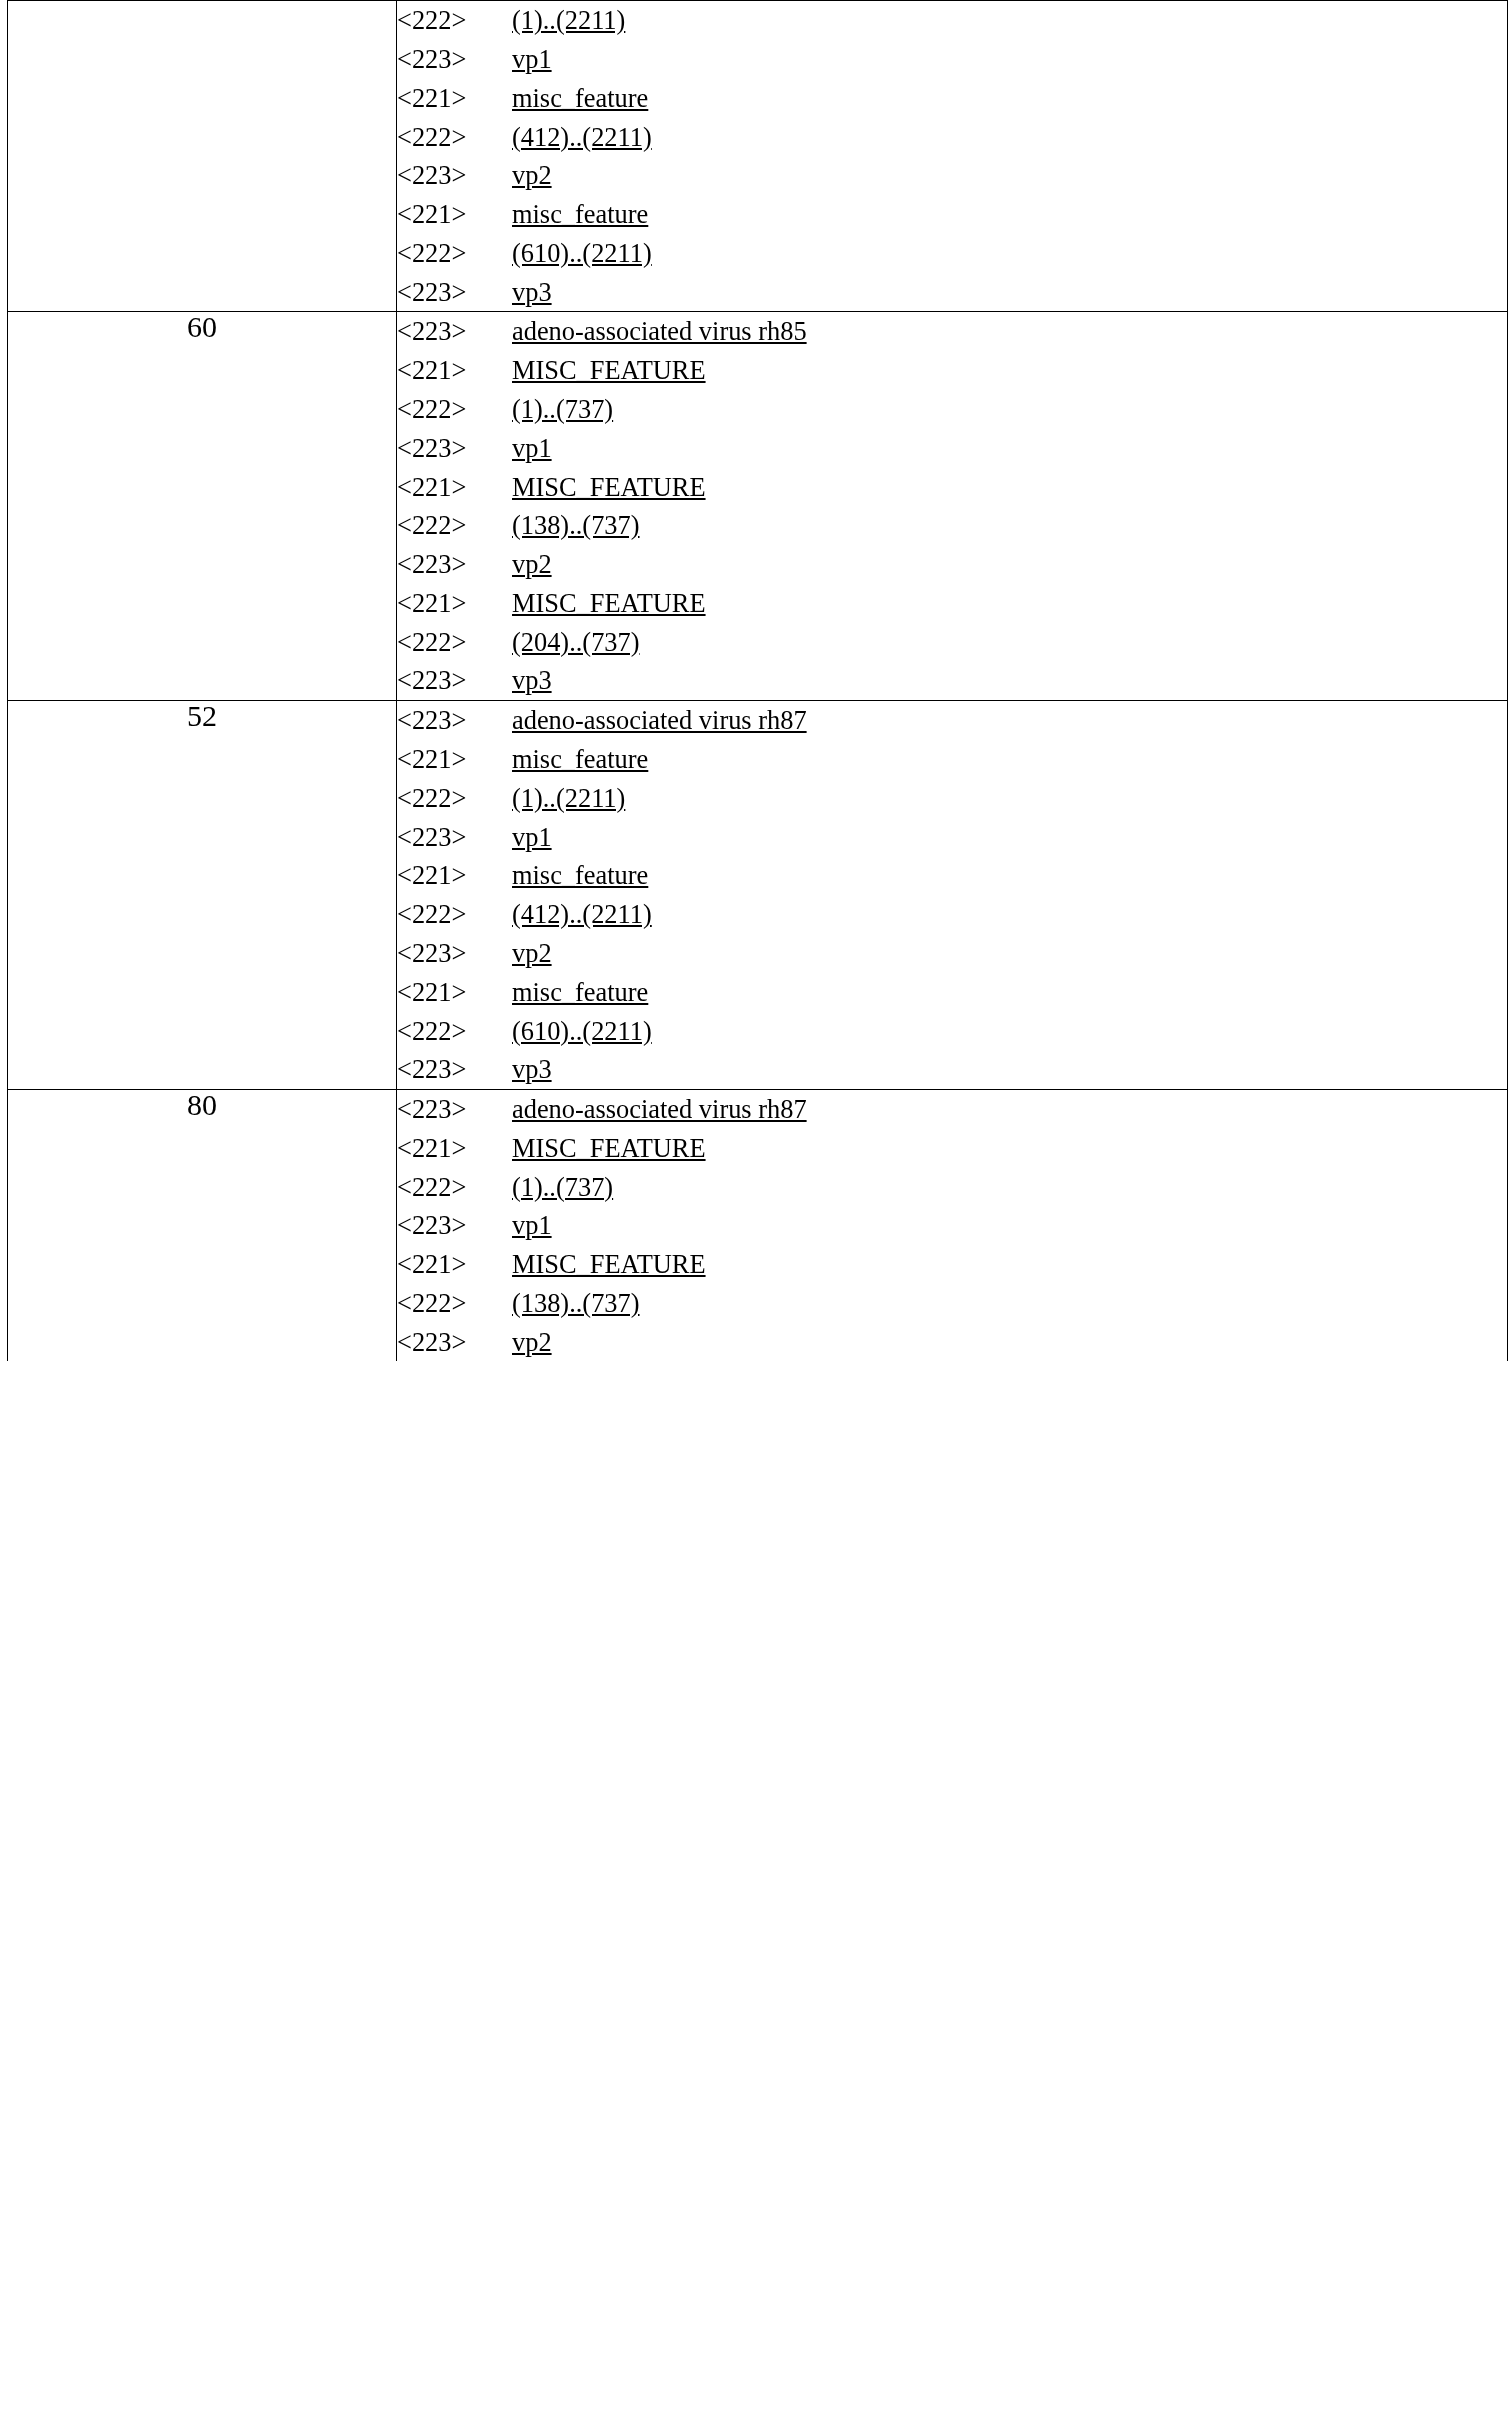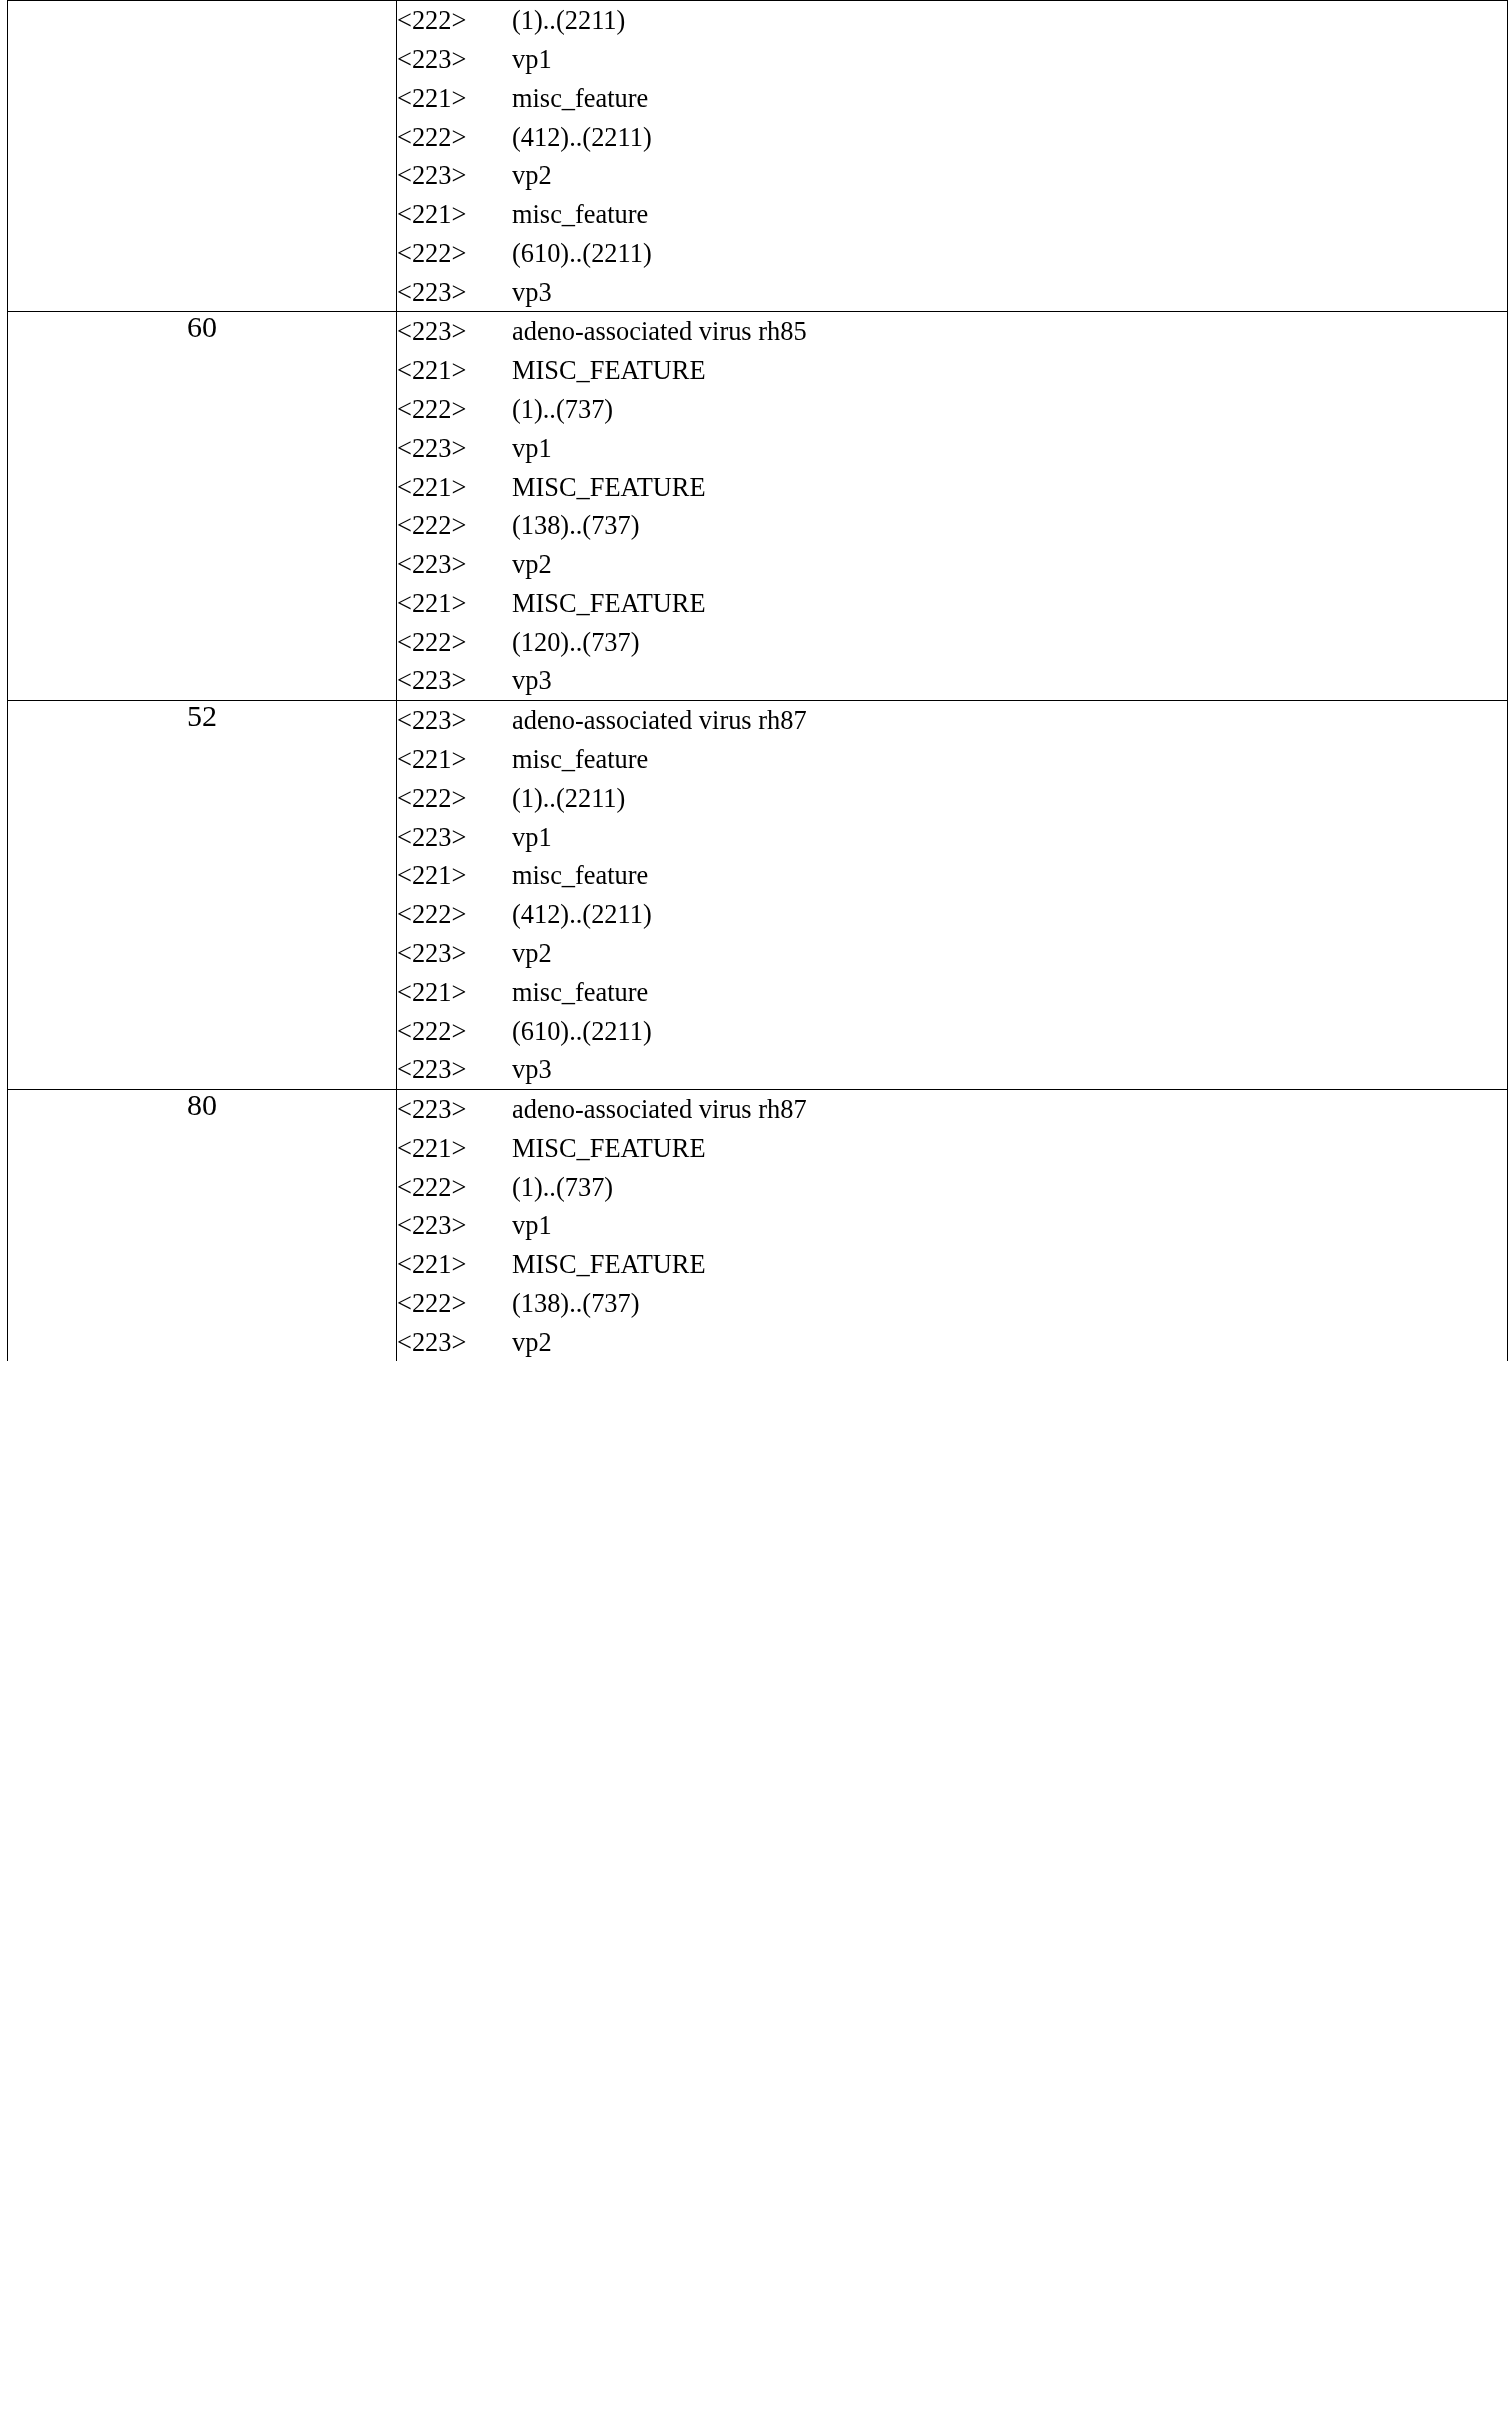--- a/index.html
+++ b/index.html
@@ -55,20 +55,21 @@
     margin: 0 0 0 0;
     padding: 6.2px 0 6.2px 0;
     white-space: pre;
   }
   .tag {
     width: 115px;
     flex: 0 0 115px;
   }
   .val {
     flex: 1 1 auto;
+    text-decoration: underline;
   }
   
   .first-row td {
     border-top: 1.8px solid #000000;
   }
   
   .last-row td {
     border-bottom: none;
   }
 </style>
@@ -95,21 +96,21 @@
           <td class="col-num num-cell">60</td>
           <td class="col-body body-cell">
             <div class="line"><span class="tag">&lt;223&gt;</span><span class="val">adeno-associated virus rh85</span></div>
             <div class="line"><span class="tag">&lt;221&gt;</span><span class="val">MISC_FEATURE</span></div>
             <div class="line"><span class="tag">&lt;222&gt;</span><span class="val">(1)..(737)</span></div>
             <div class="line"><span class="tag">&lt;223&gt;</span><span class="val">vp1</span></div>
             <div class="line"><span class="tag">&lt;221&gt;</span><span class="val">MISC_FEATURE</span></div>
             <div class="line"><span class="tag">&lt;222&gt;</span><span class="val">(138)..(737)</span></div>
             <div class="line"><span class="tag">&lt;223&gt;</span><span class="val">vp2</span></div>
             <div class="line"><span class="tag">&lt;221&gt;</span><span class="val">MISC_FEATURE</span></div>
-            <div class="line"><span class="tag">&lt;222&gt;</span><span class="val">(120)..(737)</span></div>
+            <div class="line"><span class="tag">&lt;222&gt;</span><span class="val">(204)..(737)</span></div>
             <div class="line"><span class="tag">&lt;223&gt;</span><span class="val">vp3</span></div>
           </td>
         </tr>
         <tr>
           <td class="col-num num-cell">52</td>
           <td class="col-body body-cell">
             <div class="line"><span class="tag">&lt;223&gt;</span><span class="val">adeno-associated virus rh87</span></div>
             <div class="line"><span class="tag">&lt;221&gt;</span><span class="val">misc_feature</span></div>
             <div class="line"><span class="tag">&lt;222&gt;</span><span class="val">(1)..(2211)</span></div>
             <div class="line"><span class="tag">&lt;223&gt;</span><span class="val">vp1</span></div>

